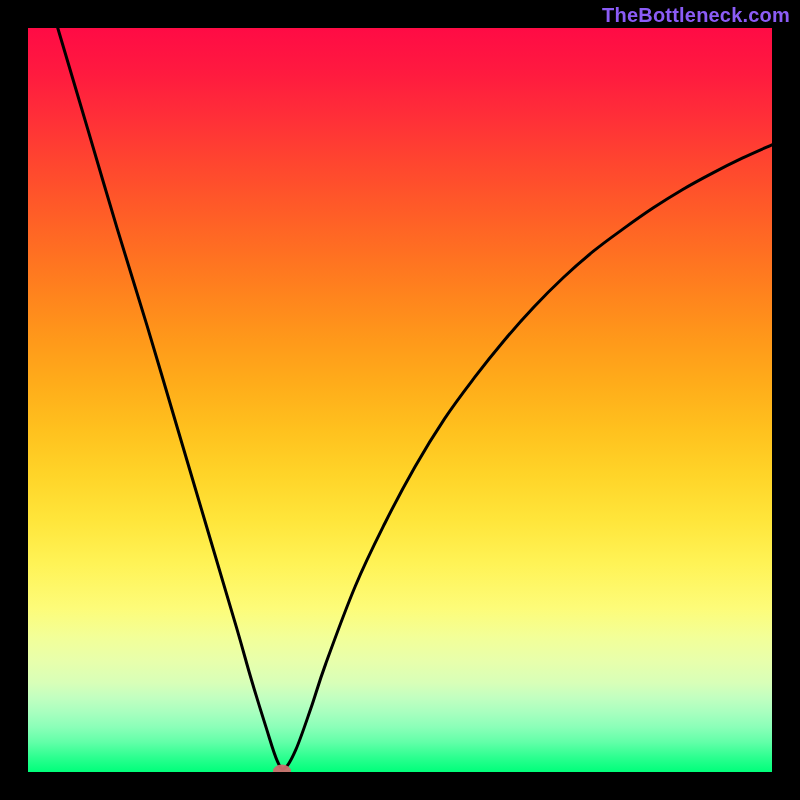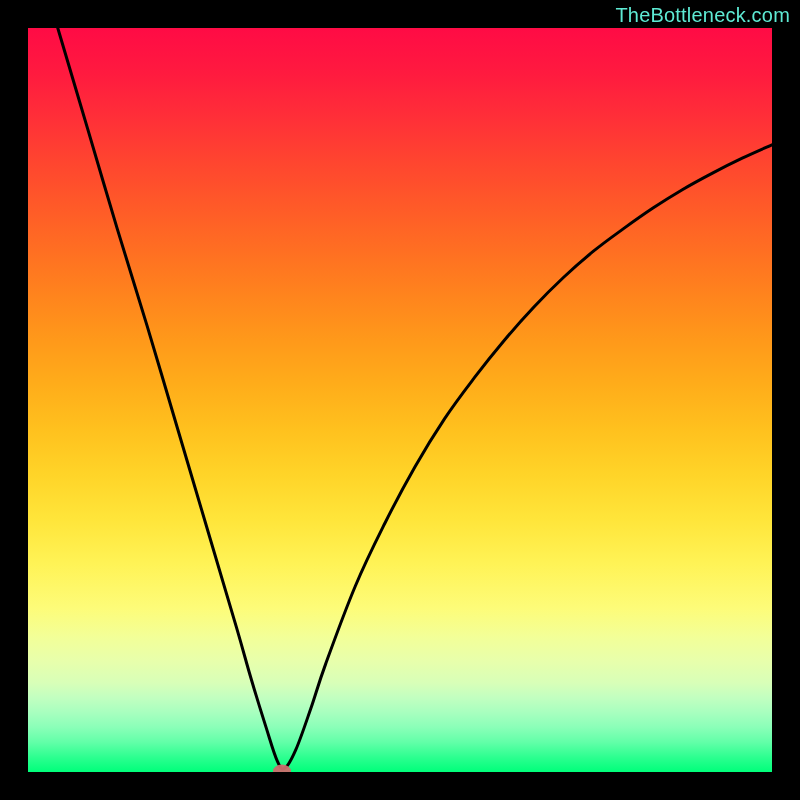--- a/index.html
+++ b/index.html
@@ -67,23 +67,23 @@
   }
   svg.curve {
     position: absolute;
     left: 0; top: 0;
     width: 100%; height: 100%;
   }
   .watermark {
     position: absolute;
     top: 4px;
     right: 10px;
-    color: #5eead4;
+    color: #8b5cf6;
     font-size: 20px;
-    font-weight: 400;
+    font-weight: 700;
     letter-spacing: 0.2px;
   }
 </style>
 </head>
 <body>
 
 <div class="frame">
   <div class="plot">
     <div class="gradient"></div>
     <svg class="curve" viewBox="0 0 744 744" preserveAspectRatio="none">

